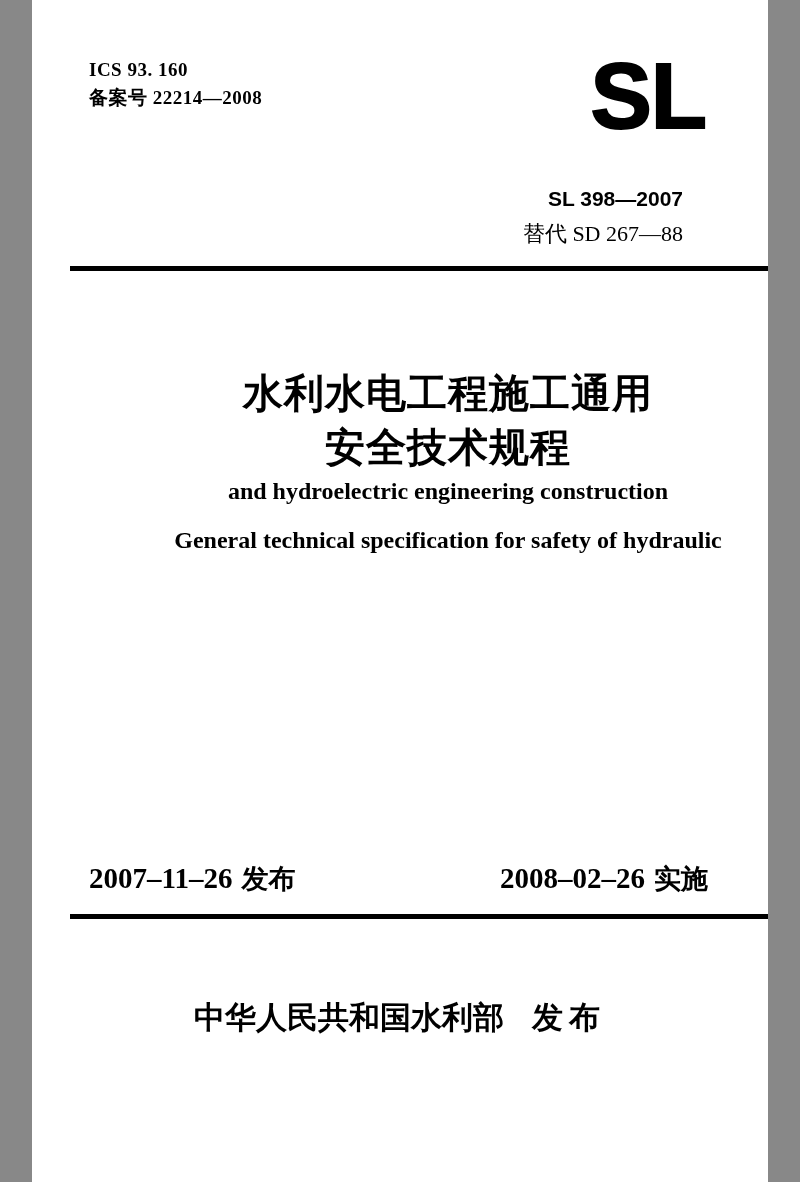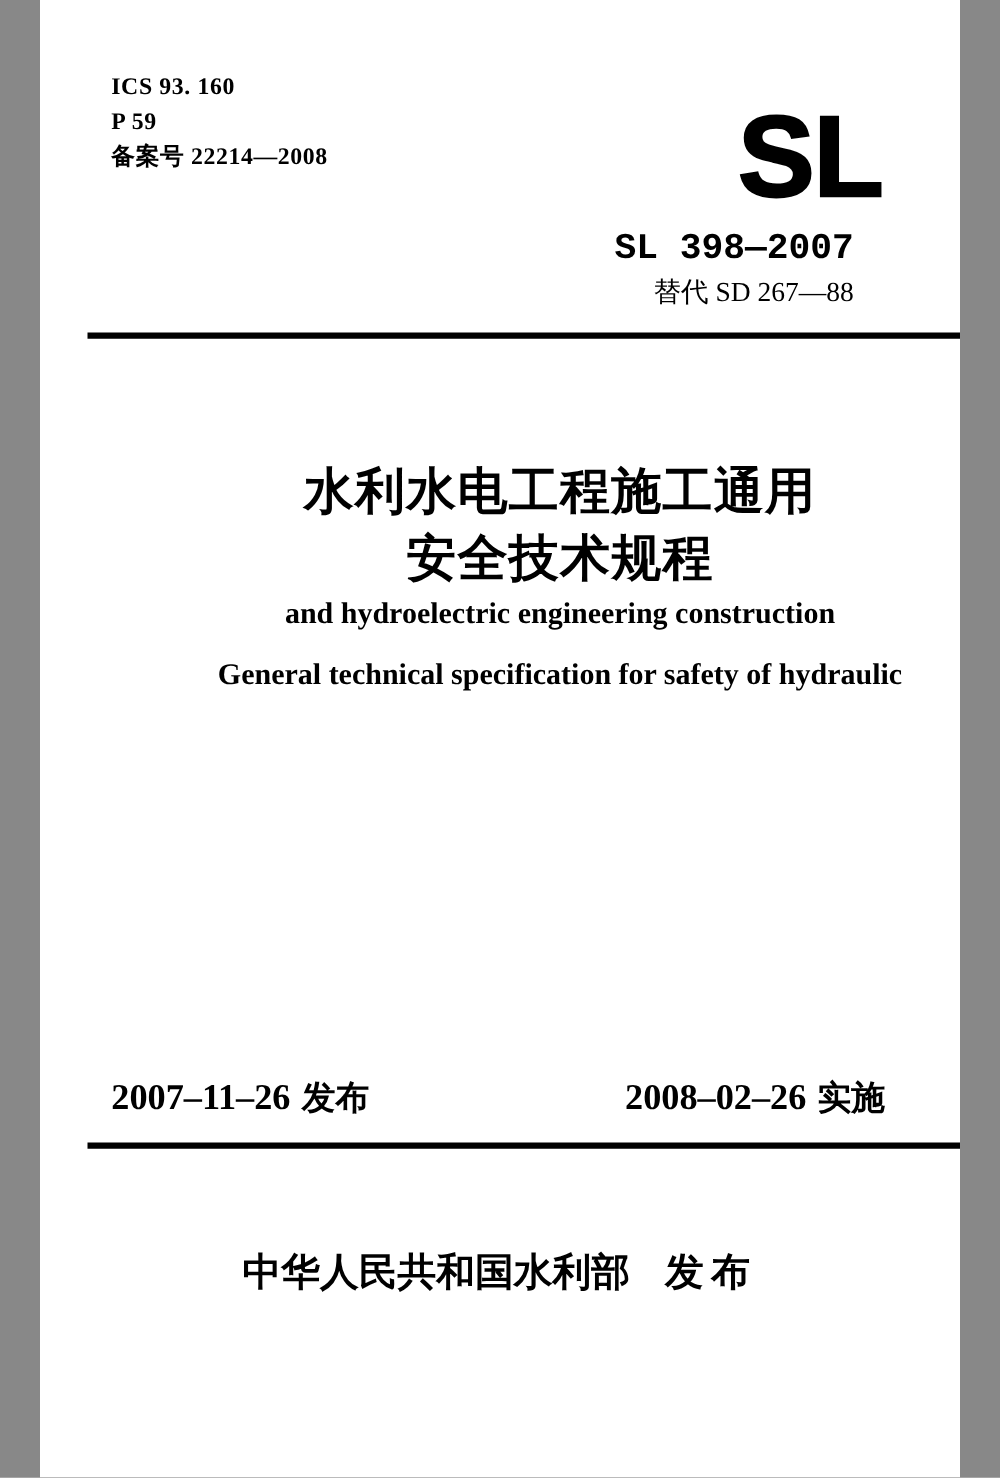--- a/index.html
+++ b/index.html
@@ -30,21 +30,20 @@
     position: absolute;
     top: 50px;
     right: 62px;
     font-family: "Liberation Sans", "DejaVu Sans", sans-serif;
     font-weight: 900;
     font-size: 92px;
     line-height: 1;
     letter-spacing: -1px;
     -webkit-text-stroke: 2px #000;
     text-stroke: 2px #000;
-    margin-top: 30px;
   }
   
   .std-type {
     position: absolute;
     top: 136px;
     left: 0;
     width: 100%;
     text-align: center;
     font-family: "Liberation Sans", "DejaVu Sans", sans-serif;
     font-weight: bold;
@@ -54,23 +53,23 @@
   }
   
   .std-num-block {
     position: absolute;
     top: 182px;
     right: 85px;
     text-align: right;
     white-space: nowrap;
   }
   .std-num {
-    font-family: Liberation Mono, monospace;
+    font-family: Liberation Sans, sans-serif;
     font-weight: bold;
-    font-size: 29px;
+    font-size: 21px;
     line-height: 34px;
   }
   .replaces {
     margin-top: 3px;
     font-family: "Liberation Serif", "DejaVu Serif", serif;
     font-weight: normal;
     font-size: 22px;
     line-height: 30px;
   }
   
@@ -149,21 +148,20 @@
     letter-spacing: 6px;
   }
 </style>
 </head>
 <body>
 
 <div class="page">
 
   <div class="meta-block">
     <div>ICS 93. 160</div>
-    <div>P 59</div>
     <div>备案号 22214—2008</div>
   </div>
 
   <div class="sl-logo">SL</div>
 
 
   <div class="std-num-block">
     <div class="std-num">SL 398—2007</div>
     <div class="replaces">替代 SD 267—88</div>
   </div>

